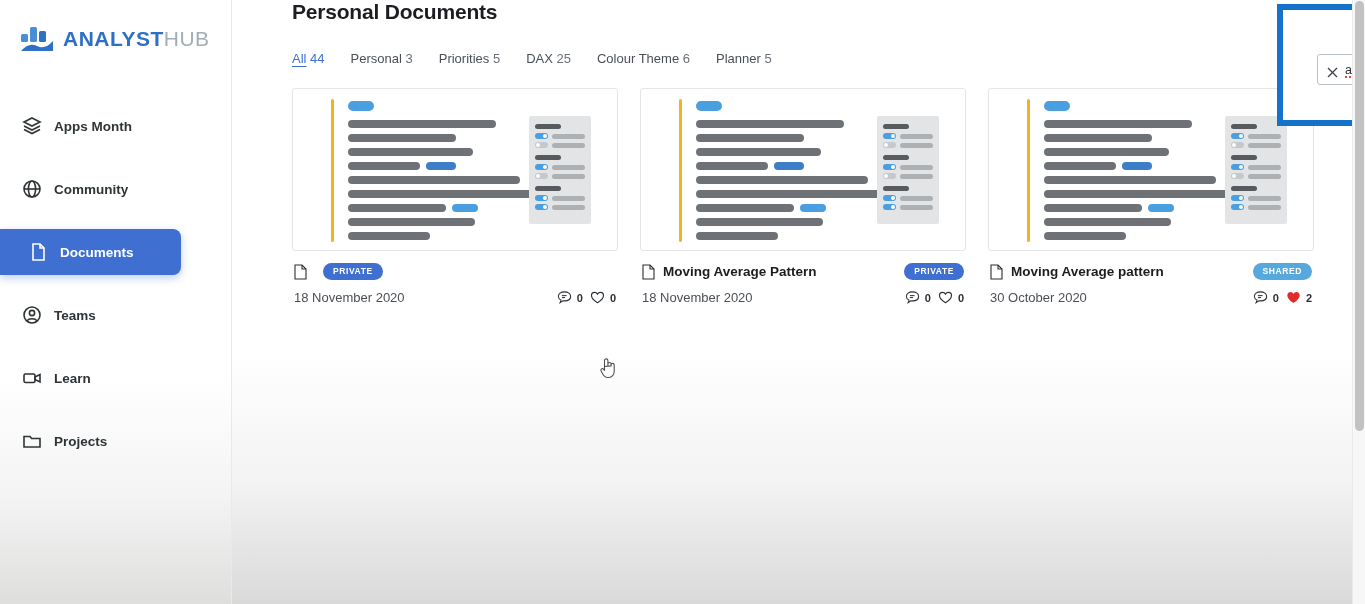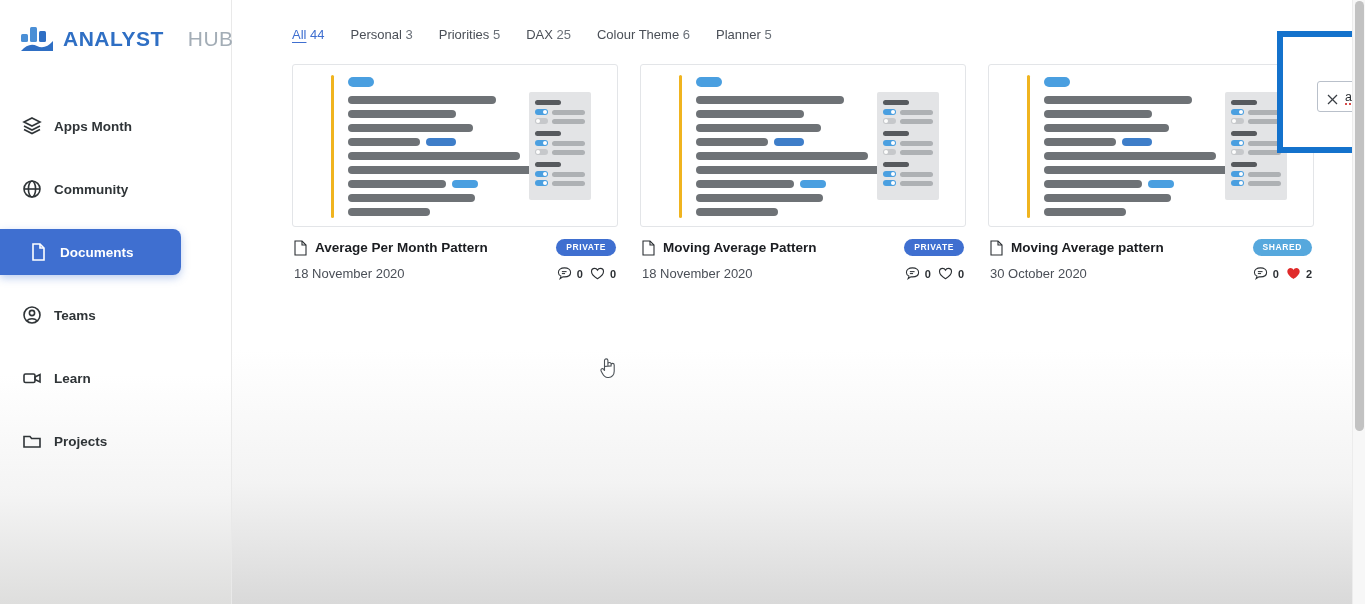--- a/index.html
+++ b/index.html
@@ -26,21 +26,21 @@
     z-index: 3;
   }
   .logo-wrap {
     display: flex; align-items: center;
     padding: 21px 0 0 20px;
     height: 56px;
   }
   .logo-mark { width: 34px; height: 30px; margin-right: 9px; flex: 0 0 34px;}
   .logo-text { font-size: 21px; letter-spacing: .5px; font-weight: 700; line-height: 1; }
   .logo-text .analyst { color: #2f6fc4; }
-  .logo-text .hub { color: #a3adb6; font-weight: 400; margin-left: 24px; }
+  .logo-text .hub { color: #a3adb6; font-weight: 400; }
 
   .nav { margin-top: 47px; }
   .nav-item {
     position: relative;
     display: flex; align-items: center;
     height: 46px;
     padding-left: 22px;
     margin-bottom: 17px;
     font-size: 13.5px;
     font-weight: 700;
@@ -353,20 +353,21 @@
       </div>
 
     </nav>
   </aside>
 
   <main class="main">
 
 
     <div class="content">
 
+      <h1 class="page-title">Personal Documents</h1>
 
       <div class="tabs">
         <div class="tab active">
           <span class="lbl">All</span>
           <span class="cnt">44</span>
         </div>
         <div class="tab">
           <span class="lbl">Personal</span>
           <span class="cnt">3</span>
         </div>
@@ -461,21 +462,20 @@
             </div>
           </div>
           <div class="card-meta">
             <div class="card-title-row">
               <span class="doc-icon">
                 <svg viewBox="0 0 13 16" fill="none" stroke="#2b2f33" stroke-width="1.1">
                   <path d="M1 1 H8 L12 5 V15 H1 Z"></path>
                     <path d="M8 1 V5 H12"></path>
                 </svg>
               </span>
-              <span class="card-title">Average Per Month Pattern</span>
               <span class="badge private">PRIVATE</span>
             </div>
             <div class="card-sub-row">
               <span class="card-date">18 November 2020</span>
               <span class="stats">
                 <span class="stat">
                   <svg viewBox="0 0 16 16" width="15" height="15" fill="none" stroke="#2b2f33" stroke-width="1.1">
                     <path d="M8 2 C4 2 1.5 4 1.5 6.8 C1.5 8.5 2.6 10 4.3 10.8 L3.3 13.5 L6.3 11.5 C6.8 11.6 7.4 11.6 8 11.6 C12 11.6 14.5 9.6 14.5 6.8 C14.5 4 12 2 8 2 Z"></path>
                     <line x1="5.2" y1="6" x2="10.2" y2="6"></line>
                       <line x1="5.2" y1="8.1" x2="8.6" y2="8.1"></line>

